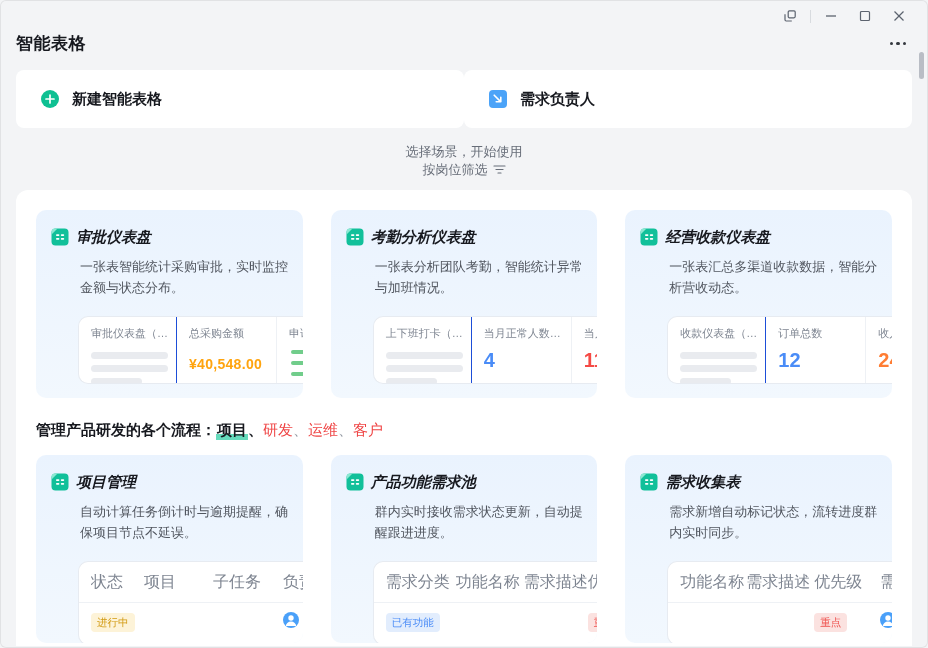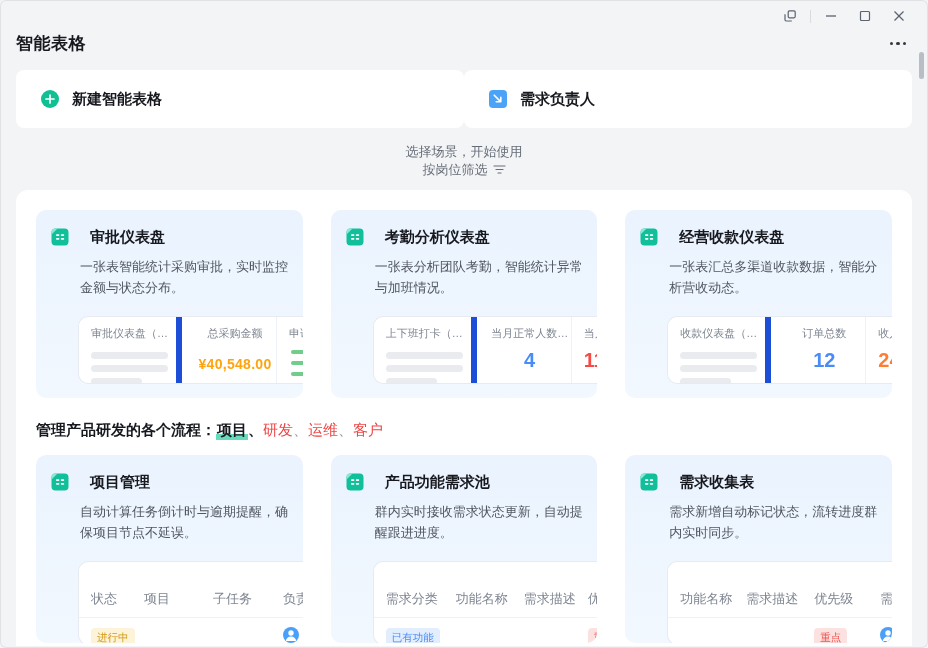--- a/index.html
+++ b/index.html
@@ -45,46 +45,46 @@
   .tab.active { font-weight:bold; color:#17191f;
     background:linear-gradient(to top, rgba(86,215,181,.9) 34%, rgba(86,215,181,0) 34%);
     padding:0 1px 2px; }
   .tab.inactive { color:#ef4444; }
   .tab-sep.dark { color:#17191f; font-weight:bold; }
   .tab-sep.gray { color:#959ba4; }
 
   .card-row { display:grid; grid-template-columns:repeat(3,1fr); gap:28px; }
   .scene-card { position:relative; height:188px; border-radius:10px; overflow:hidden;
     background:linear-gradient(180deg,#eaf3fe,#f2f8fe); cursor:pointer; }
-  .card-head { display:flex; align-items:center; gap:20px; padding:17px 14px 0 14px; }
+  .card-head { display:flex; align-items:center; gap:6px; padding:17px 14px 0 14px;font-style:italic; }
   .icon-20 { width:20px; height:20px; flex:0 0 auto; }
   .card-title { font-size:15px; font-weight:bold; }
   .card-desc { margin:9px 12px 0 44px; font-size:13px; line-height:21px; color:#51565f; letter-spacing:0; }
 
   
   .preview { position:absolute; left:42px; right:-2px; top:106px; background:#fff;
     border:1px solid #e7ebf1; border-right:none; border-radius:10px 0 0 10px; overflow:hidden; }
   .preview.dash { height:68px; display:flex; }
   .preview.tbl  { height:84px; }
 
   .dash-col { padding:9px 0 0 12px; overflow:hidden; white-space:nowrap; }
   .dash-col.c1 { width:97px; flex:0 0 auto; }
-  .dash-col.c2 { width:100px; flex:0 0 auto; border-left:6px solid #1d4ed8;text-align:center; }
+  .dash-col.c2 { width:100px; flex:0 0 auto; border-left:1px solid #1d4ed8; }
   .dash-col.c3 { flex:1; border-left:1px solid #eef1f5; }
   .mini-header { font-size:11px; color:#7e8591; }
   .sk { height:7px; border-radius:3.5px; background:#e9ebef; margin-bottom:6px; }
   .sk-group { margin-top:11px; }
   .sk.w1 { width:77px; } .sk.w2 { width:77px; } .sk.w3 { width:51px; }
   .amount { margin-top:15px; font-size:14px; font-weight:bold; color:#ffa40e; letter-spacing:.3px; }
   .big-num { margin-top:8px; font-size:20px; font-weight:bold; }
   .blue { color:#4a8cf7; } .red { color:#f54a45; } .orange { color:#ff7d33; }
   .tag-dash { width:14px; height:4px; border-radius:2px; background:#71cd8b; margin:7px 0 0 2px; }
   .tag-dash.first { margin-top:9px; }
 
-  .tbl-head { display:flex; font-size:13px; color:#7e8591; padding:10px 0 0 12px;margin-top:18px; }
+  .tbl-head { display:flex; font-size:16px; color:#7e8591; padding:10px 0 0 12px; }
   .tbl-cell { overflow:hidden; white-space:nowrap; flex:0 0 auto; }
   .tc1 { width:53px; } .tc2 { width:69px; } .tc3 { width:70px; } .tc4 { flex:1; }
   .t5 .tc1 { width:70px; } .t5 .tc2 { width:68px; } .t5 .tc3 { width:64px; }
   .t6 .tc1 { width:66px; } .t6 .tc2 { width:68px; } .t6 .tc3 { width:66px; }
   .tbl-divider { border-bottom:1px solid #eef1f5; margin-top:9px; }
   .tbl-row { display:flex; align-items:center; padding-left:12px; margin-top:9px; }
   .badge { display:inline-block; font-size:10.5px; line-height:1; padding:4px 6px; border-radius:4px; }
   .badge-yellow { background:#fdf3d8; color:#d29a12; }
   .badge-blue   { background:#e2edfd; color:#4a8cf7; }
   .badge-red    { background:#fbe2e0; color:#ef5350; }

